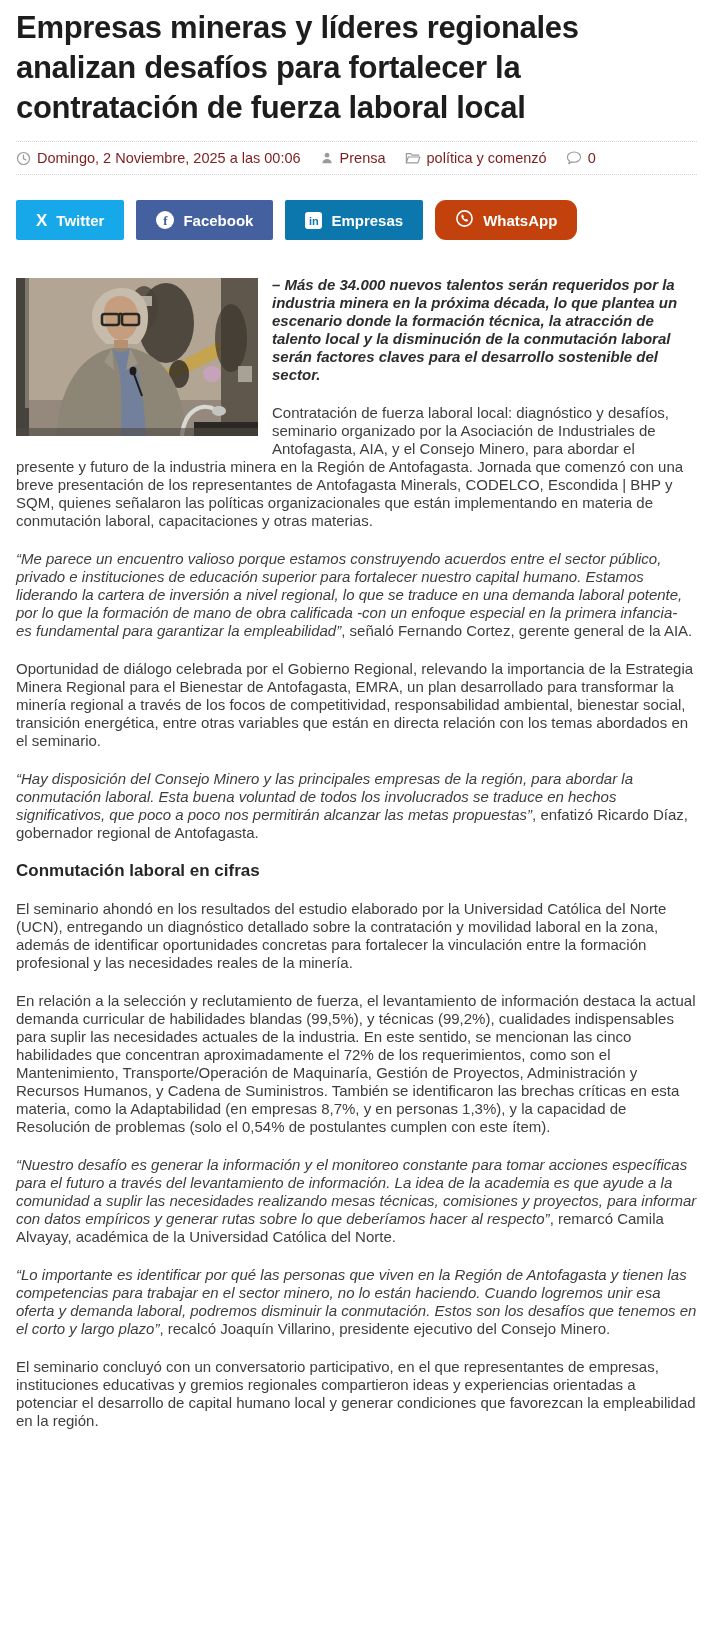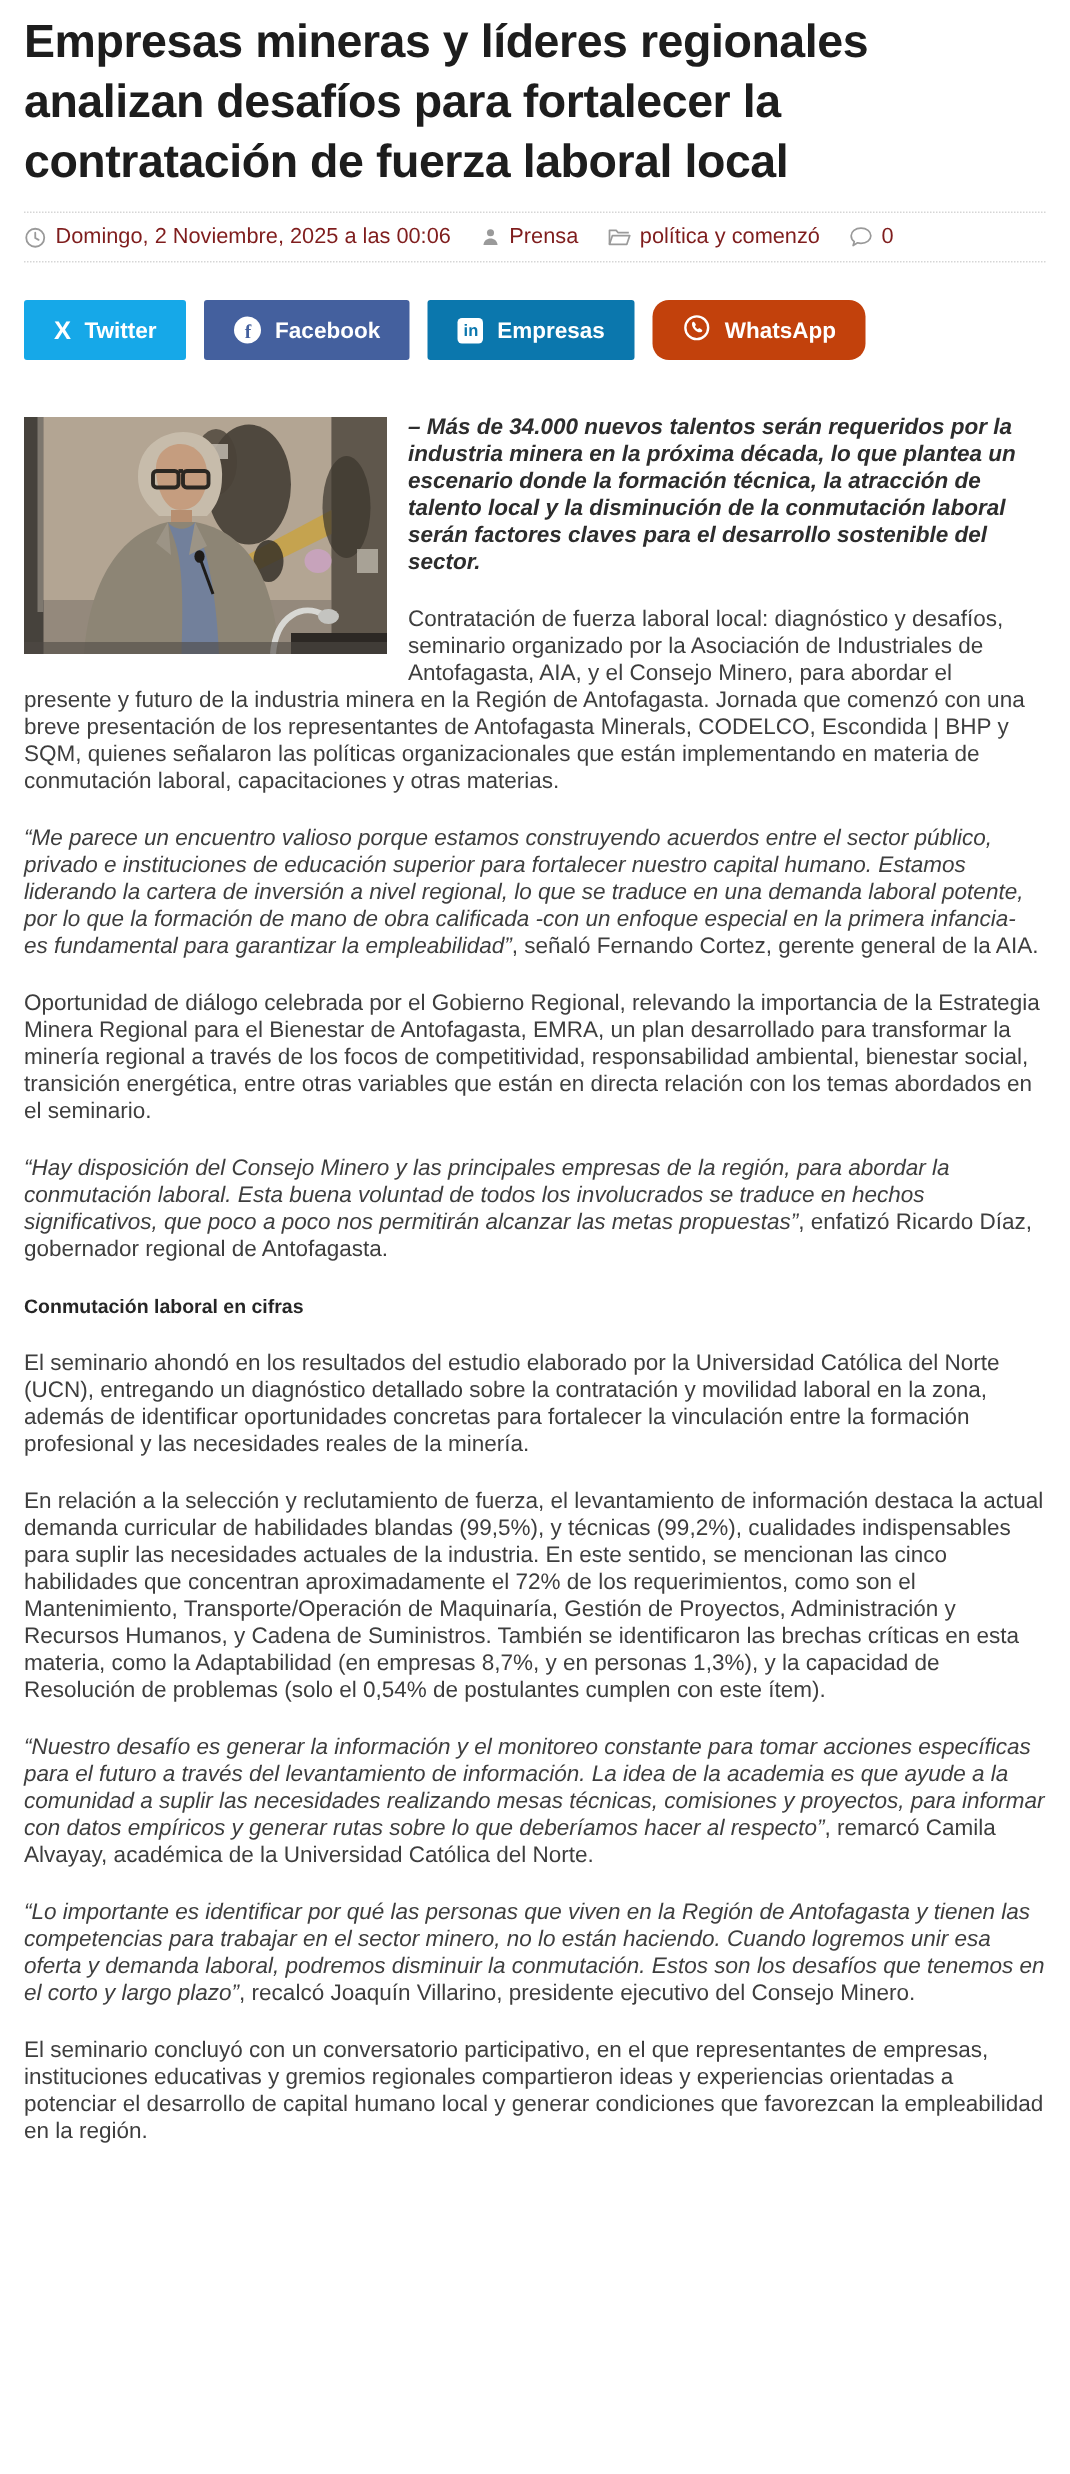--- a/index.html
+++ b/index.html
@@ -74,21 +74,21 @@
     float: left;
     width: 242px;
     height: 158px;
     margin: 2px 14px 6px 0;
     display: block;
   }
   .lead { font-weight: 700; font-style: italic; color: #2d2d2d; }
   .quote-q { font-style: italic; }
   .subhead {
     font-weight: 700;
-    font-size: 13px;
+    font-size: 17px;
     color: #262626;
     margin: 0 0 20px;
   }
 </style>
 </head>
 <body>
 
 <div class="page">
 
   <h1 class="headline">Empresas mineras y líderes regionales analizan desafíos para fortalecer la contratación de fuerza laboral local</h1>

